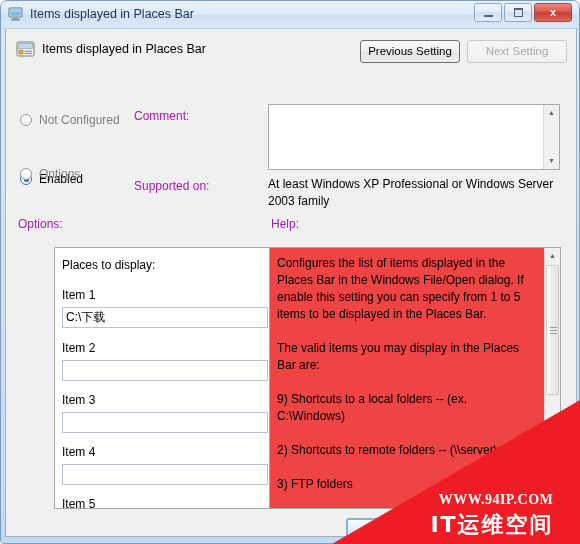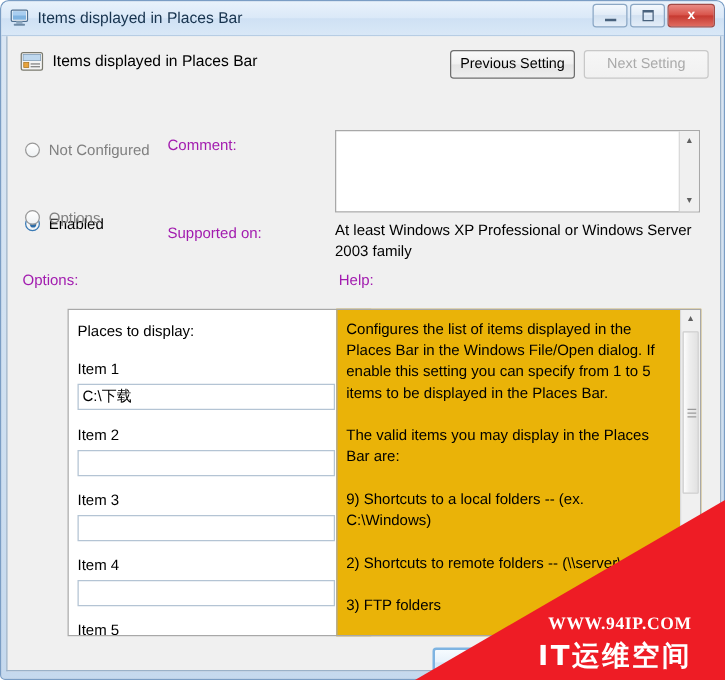--- a/index.html
+++ b/index.html
@@ -251,21 +251,21 @@
     white-space: nowrap;
     overflow: hidden;
   }
 
   
   #help-panel {
     position: absolute;
     left: 263px; top: 218px;
     width: 292px; height: 262px;
     box-sizing: border-box;
-    background: #eab308;
+    background: #ef4444;
     border: 1px solid #a8a8a8;
     overflow: hidden;
   }
   #help-inner {
     position: absolute;
     left: 0; top: 0;
     width: 276px;
     padding: 6px 8px 0 7px;
     box-sizing: border-box;
     font-size: 12px;

